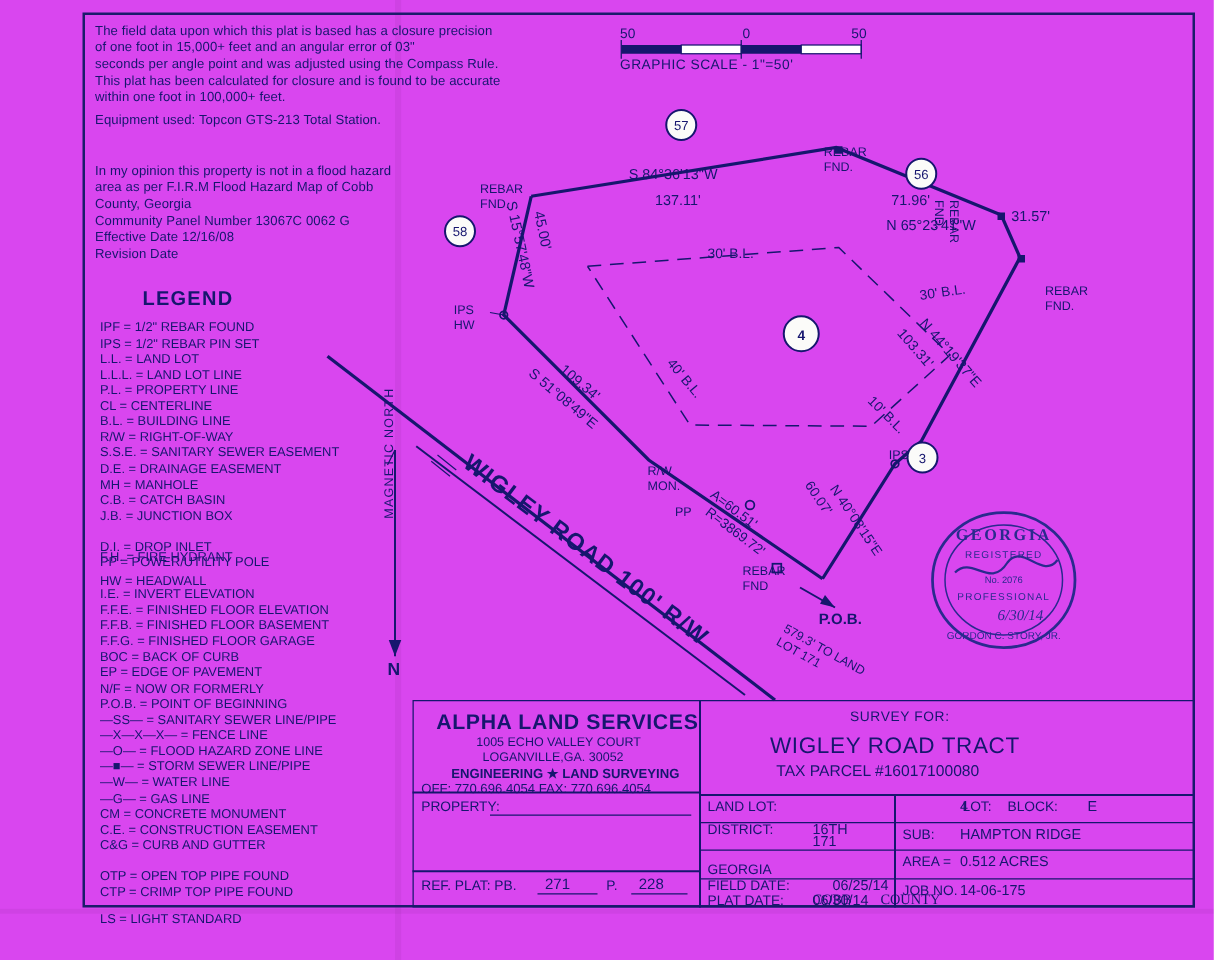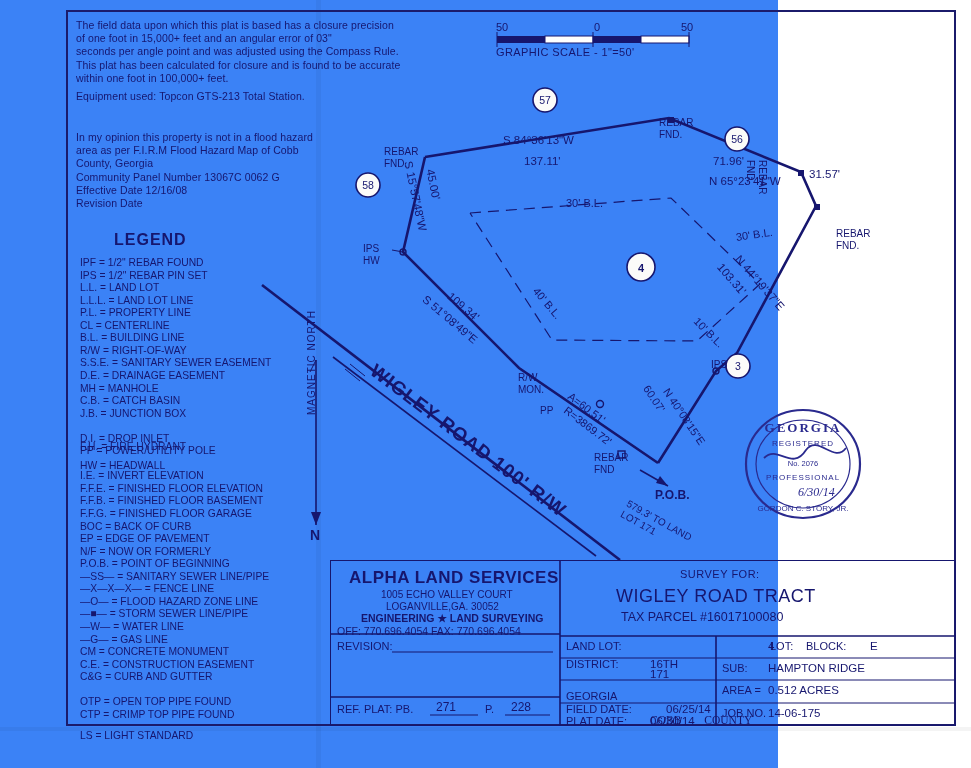--- a/index.html
+++ b/index.html
@@ -1,17 +1,17 @@
 <!DOCTYPE html>
 <html><head>
 <meta charset="utf-8">
 <style>
   html,body{margin:0;padding:0;background:#ffffff;}
   body{width:971px;height:768px;overflow:hidden;font-family:"Liberation Sans",sans-serif;}
-  #sheet{position:relative;width:778px;height:768px;background:#3b82f6;}
+  #sheet{position:relative;width:971px;height:768px;background:#d946ef;}
   .frame{position:absolute;left:66px;top:10px;width:890px;height:716px;border:2px solid #1b1b6b;box-sizing:border-box;}
   .txt{position:absolute;color:#16166e;font-family:"Liberation Sans",sans-serif;white-space:pre;}
   .note{font-size:10.5px;line-height:13.2px;letter-spacing:.1px;}
   .legend-title{font-size:16px;font-weight:bold;letter-spacing:1px;}
   .legend-line{font-size:10.3px;line-height:12.55px;white-space:pre;}
   .tiny{font-size:9px;}
   .bold{font-weight:bold;}
   svg{position:absolute;left:0;top:0;width:971px;height:768px;overflow:visible;}
   .ln{stroke:#16166e;fill:none;}
   .thick{stroke-width:2.6;}
@@ -235,21 +235,21 @@
     <line class="ln thin" x1="560" y1="680" x2="956" y2="680"></line>
     <line class="ln thin" x1="560" y1="703" x2="956" y2="703"></line>
   </svg>
 
   <div class="txt" style="left:349px;top:568px;font-size:17px;font-weight:bold;letter-spacing:.5px;">ALPHA LAND SERVICES</div>
   <div class="txt" style="left:381px;top:589px;font-size:10px;">1005 ECHO VALLEY COURT</div>
   <div class="txt" style="left:386px;top:601px;font-size:10px;">LOGANVILLE,GA. 30052</div>
   <div class="txt" style="left:361px;top:612px;font-size:10.5px;font-weight:bold;">ENGINEERING ★ LAND SURVEYING</div>
   <div class="txt" style="left:337px;top:625px;font-size:10.5px;">OFF: 770.696.4054 FAX: 770.696.4054</div>
 
-  <div class="txt" style="left:337px;top:640px;font-size:11px;">REVISION:</div>
+  <div class="txt" style="left:337px;top:640px;font-size:11px;">PROPERTY:</div>
   <div class="txt" style="left:337px;top:703px;font-size:11px;">REF. PLAT: PB.</div>
   <div class="txt" style="left:436px;top:700px;font-size:12px;">271</div>
   <div class="txt" style="left:485px;top:703px;font-size:11px;">P.</div>
   <div class="txt" style="left:511px;top:700px;font-size:12px;">228</div>
   <svg viewBox="0 0 971 768">
     <line class="ln thin" x1="430" y1="715" x2="478" y2="715"></line>
     <line class="ln thin" x1="505" y1="715" x2="550" y2="715"></line>
     <line class="ln thin" x1="392" y1="652" x2="553" y2="652"></line>
   </svg>
 

